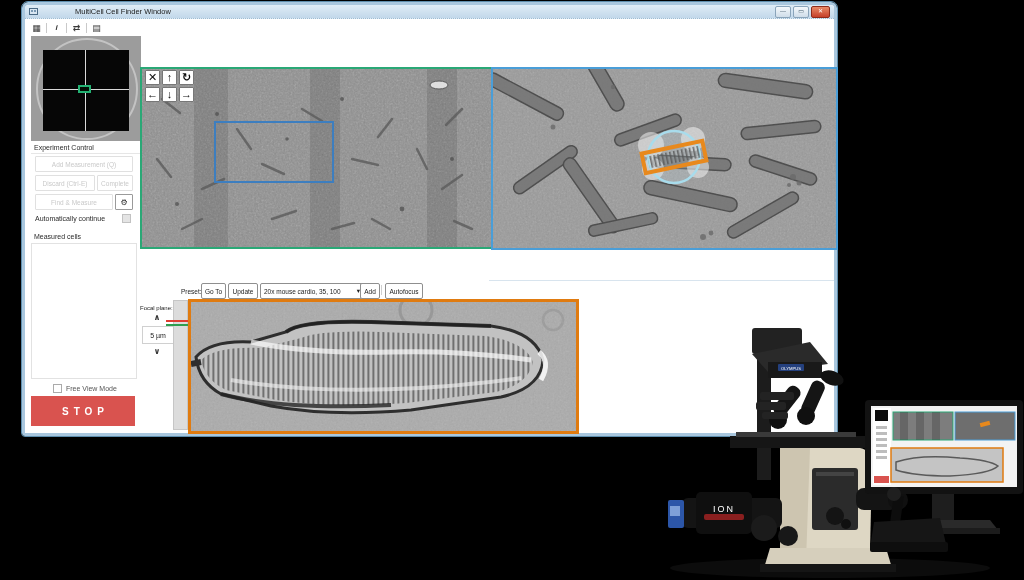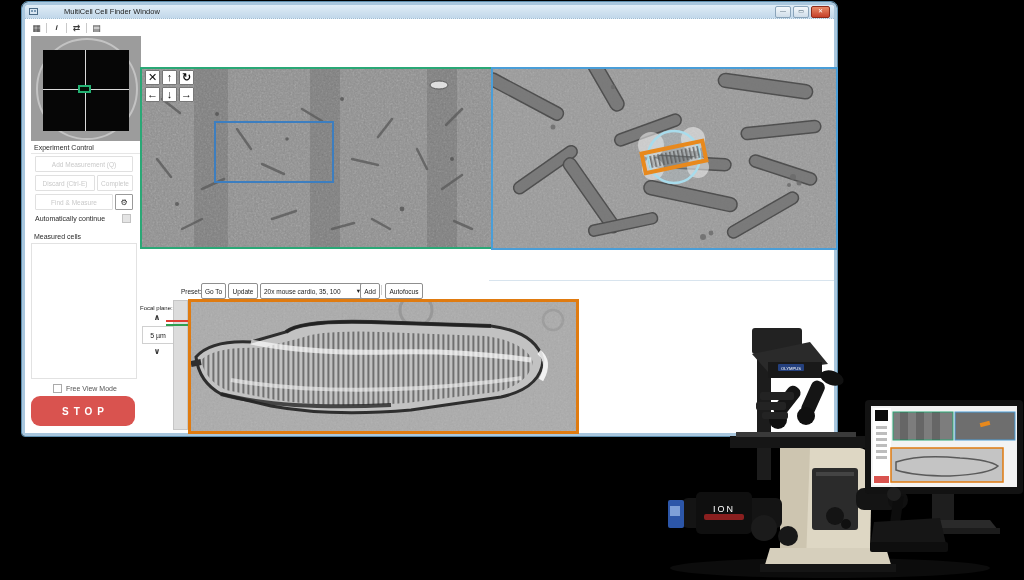--- a/index.html
+++ b/index.html
@@ -8,21 +8,21 @@
   .abs{position:absolute;}
 
   
   #app-window{left:22px;top:2px;width:809px;height:428px;
     background:#fff;border:3px solid #a9c7de;outline:1px solid #5f8fae;
     border-radius:6px 6px 3px 3px;z-index:1;}
   #titlebar{left:0;top:0;width:100%;height:14px;
     background:linear-gradient(#dfecf6,#c2d8ea);
     border-bottom:1px dotted #9fbcd2;border-radius:4px 4px 0 0;
     display:flex;align-items:center;padding:0 4px;box-sizing:border-box;}
-  #title-text{font-size:7.5px;color:#1c1c1c;margin-left:2px;white-space:nowrap;padding-left:24px;}
+  #title-text{font-size:7.5px;color:#1c1c1c;margin-left:13px;white-space:nowrap;padding-left:24px;}
   .winbtns{margin-left:auto;display:flex;gap:2px;}
   .winbtn{width:14px;height:10px;border-radius:2px;border:1px solid #8aa4ba;
     background:linear-gradient(#f4f8fb,#cfdde9);font-size:6px;line-height:8px;text-align:center;color:#3c5466;}
   .winbtn.close{width:17px;background:linear-gradient(#e88a67,#c6402a);border-color:#8f2b1a;color:#fff;}
 
   
   #main-toolbar{left:6px;top:16px;height:13px;display:flex;align-items:center;gap:4px;}
   .tb-sep{width:1px;height:10px;background:#c9c9c9;}
   .tb-icon{width:11px;height:11px;display:flex;align-items:center;justify-content:center;
     font-size:9px;color:#3a3a3a;font-weight:bold;}
@@ -36,21 +36,21 @@
   #nav-marker{left:47px;top:49px;width:13px;height:8px;background:#041007;border:2px solid #23b273;box-sizing:border-box;}
 
   .side-label{font-size:7px;color:#2a2a2a;}
   .side-btn{position:absolute;background:#fff;border:1px solid #e0e0e0;color:#c9c9c9;
     font-size:6.5px;display:flex;align-items:center;justify-content:center;border-radius:1px;}
   .side-btn.enabled{border-color:#9a9a9a;color:#2a2a2a;}
   .checkbox{position:absolute;width:9px;height:9px;border:1px solid #c2c2c2;background:#e4e4e4;box-sizing:border-box;}
   .checkbox.white{background:#fff;border-color:#ababab;}
   #measured-list{left:6px;top:238px;width:104px;height:134px;background:#fff;border:1px solid #e2e2e2;}
   #stop-button{left:6px;top:391px;width:104px;height:30px;background:#d9534f;color:#fff;
-    display:flex;align-items:center;justify-content:center;font-size:10px;font-weight:bold;letter-spacing:5px;padding-left:5px;box-sizing:border-box;border-radius:9px;}
+    display:flex;align-items:center;justify-content:center;font-size:10px;font-weight:bold;letter-spacing:5px;padding-left:5px;box-sizing:border-box;}
 
   
   #left-panel{left:115px;top:62px;width:349px;height:178px;border:2px solid #2aa876;box-sizing:content-box;background:#8f8f8f;overflow:hidden;}
   #right-panel{left:466px;top:62px;width:343px;height:179px;border:2px solid #4a9ed8;background:#9a9a9a;overflow:hidden;}
   #zoom-panel{left:163px;top:294px;width:385px;height:129px;border:3px solid #e07b10;background:#aaa;overflow:hidden;}
   .panel-svg{position:absolute;left:0;top:0;}
 
   #nav-overlay{left:120px;top:65px;display:grid;grid-template-columns:repeat(3,15px);grid-auto-rows:15px;gap:2px;z-index:3;}
   .nav-btn{background:#fff;border:1px solid #777;border-radius:1px;display:flex;align-items:center;justify-content:center;
     font-size:11px;font-weight:bold;color:#0a0a0a;line-height:1;}

